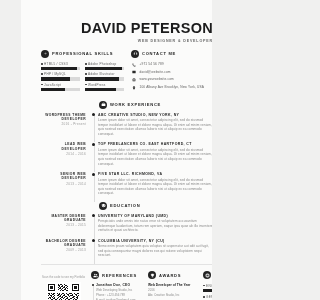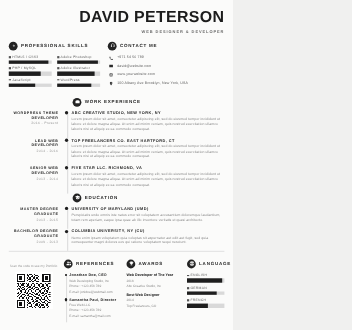--- a/index.html
+++ b/index.html
@@ -6,21 +6,22 @@
   html, body {
     width: 212px; height: 300px;
     background: #f0f0ef;
     font-family: "Liberation Sans", sans-serif;
     overflow: hidden;
   }
   .page {
     position: relative;
     width: 212px; height: 300px;
     background: #fbfbfa;
-    padding: 0;
+    padding: 12px;
+    margin-left: 21px;
   }
 
   
   .header {
     padding: 9px 8px 0 8px;
     text-align: right;
   }
   .name {
     font-size: 14.5px;
     font-weight: bold;

